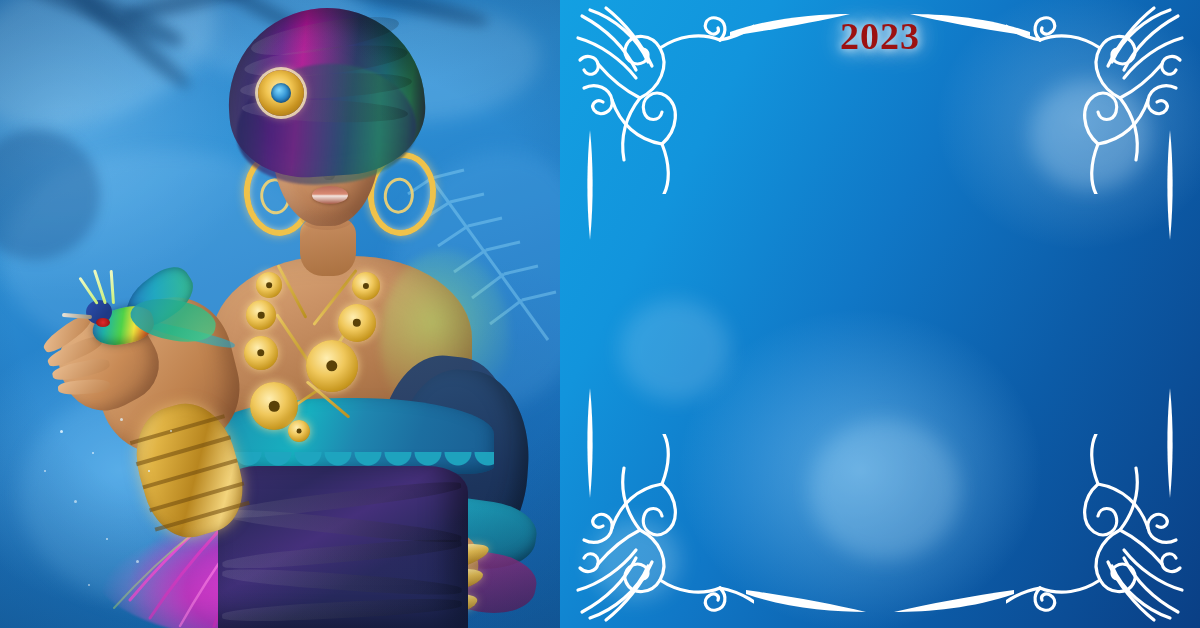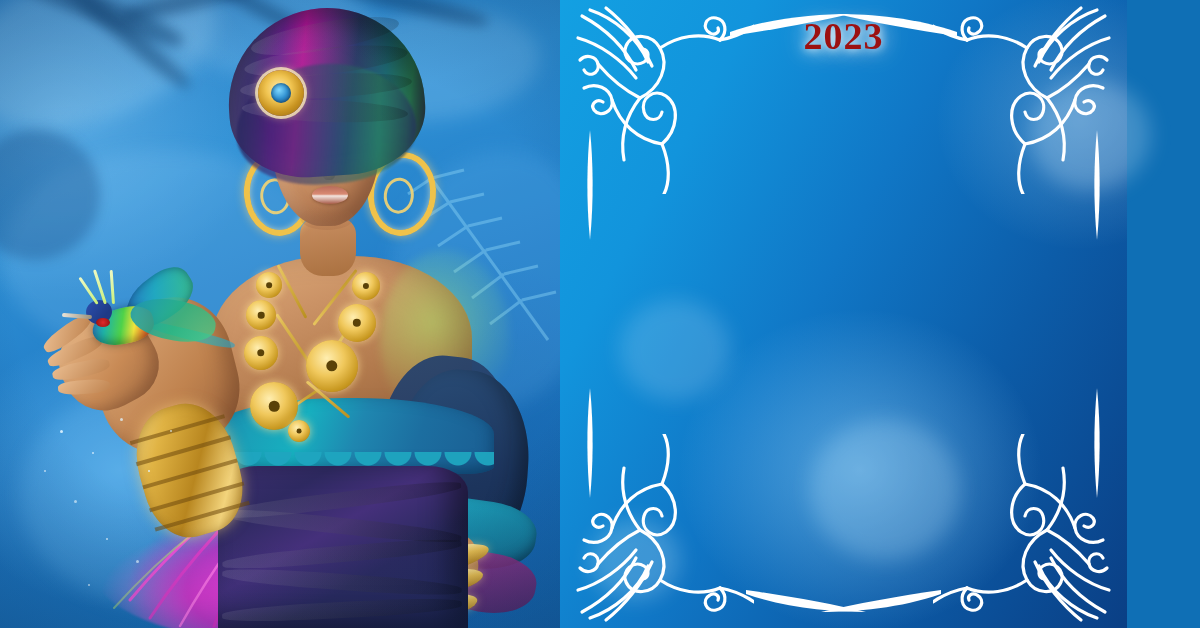--- a/index.html
+++ b/index.html
@@ -360,21 +360,21 @@
   .illu-vignette {
     position: absolute; left: 0; top: 0; width: 600px; height: 628px;
     background: radial-gradient(ellipse 520px 440px at 300px 300px, rgba(0,0,0,0) 55%, rgba(6,40,80,.30) 100%);
     pointer-events: none;
   }
 
   
   .panel {
     position: absolute;
     left: 560px; top: 0;
-    width: 567px; height: 628px;
+    width: 640px; height: 628px;
     background:
       radial-gradient(ellipse 260px 230px at 300px 470px, rgba(150,215,255,.50), rgba(150,215,255,0) 70%),
       radial-gradient(ellipse 200px 180px at 520px 120px, rgba(190,230,255,.30), rgba(190,230,255,0) 72%),
       linear-gradient(118deg, #13a0e2 0%, #1294dc 22%, #1077c6 46%, #0c5ca8 70%, #0a3f85 100%);
   }
   .panel-bokeh { position: absolute; border-radius: 50%; filter: blur(10px); background: rgba(200,235,255,.22); }
 
   .ornament { position: absolute; pointer-events: none; }
   .orn-tl { left: 14px;  top: 4px;   width: 180px; height: 190px; }
   .orn-tr { right: 14px; top: 4px;   width: 180px; height: 190px; transform: scaleX(-1); }

